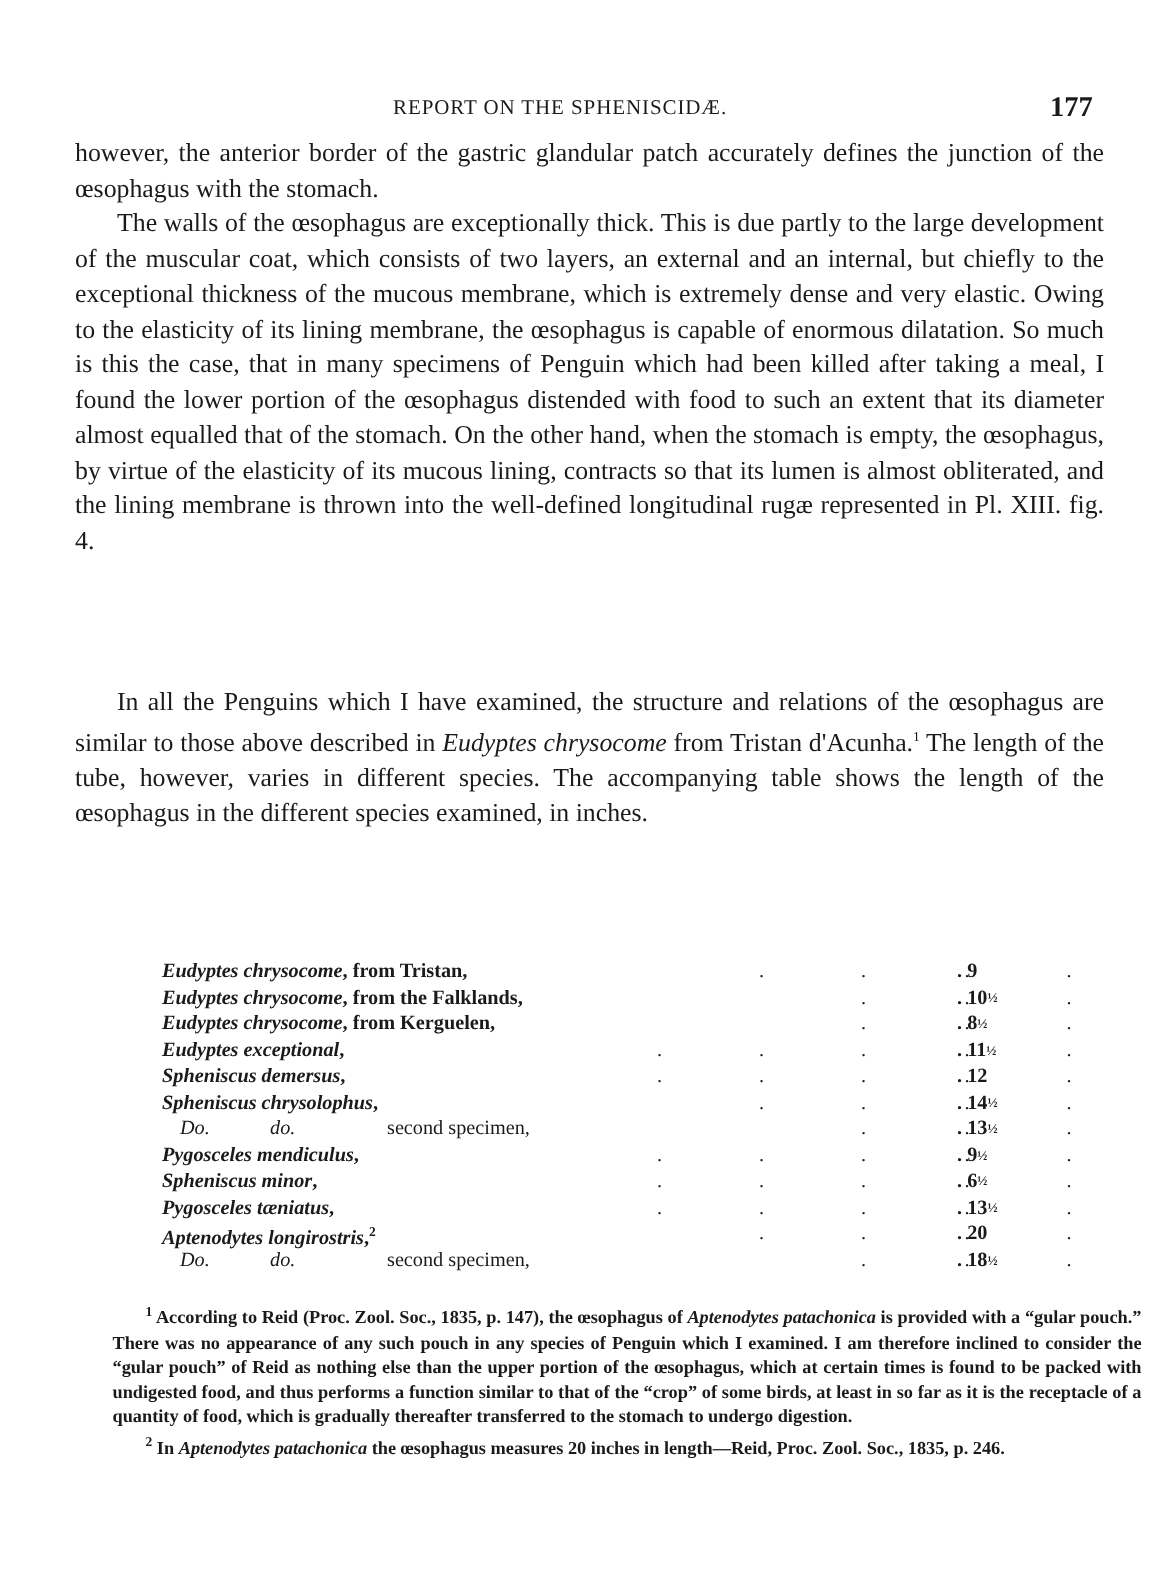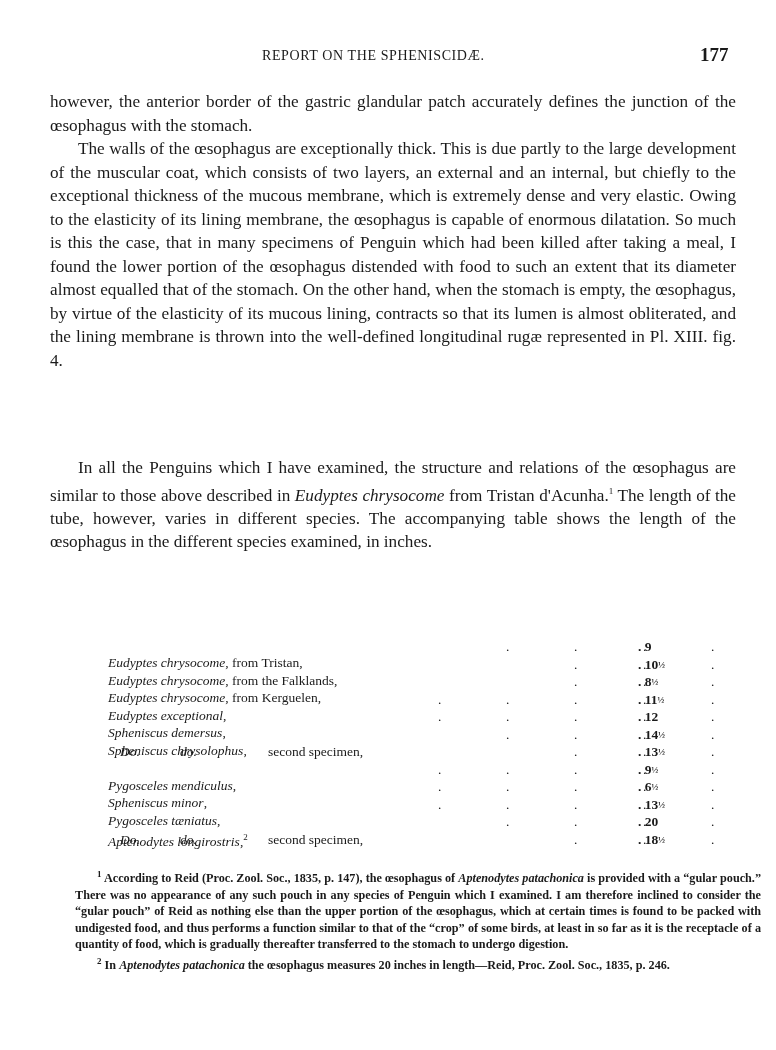--- a/index.html
+++ b/index.html
@@ -1,38 +1,38 @@
 <!DOCTYPE html>
 <html><head>
   <meta charset="utf-8">
   <style>
     html, body { margin: 0; padding: 0; background: #ffffff; }
     body { width: 776px; height: 1050px; position: relative; overflow: hidden; color: #1a1a1a; font-family: "DejaVu Serif", "Liberation Serif", serif; }
     .page { position: absolute; left: 0; top: 0; width: 776px; height: 1050px; }
-    .running-head { position: absolute; top: 44px; left: 0; width: 704px; height: 24px; }
+    .running-head { position: absolute; top: 61px; left: 0; width: 704px; height: 24px; }
     .running-title { position: absolute; left: 262px; top: 4px; font-family: "Liberation Serif", serif; font-size: 14px; letter-spacing: 0.6px; }
     .page-number { position: absolute; left: 700px; top: 0px; font-family: "Liberation Serif", serif; font-weight: bold; font-size: 19px; }
     .body-text { position: absolute; left: 50px; width: 686px; font-family: "Liberation Serif", serif; font-size: 17.2px; line-height: 23.5px; text-align: justify; }
     .p1 { top: 90px; }
     .p2 { top: 137px; }
     .para { margin: 0; }
     .indent { text-indent: 28px; }
     .section-heading { position: absolute; top: 425px; left: 0; width: 776px; text-align: center; font-family: "Liberation Serif", serif; font-style: italic; font-size: 17.5px; }
     .p3 { top: 456px; }
     .table-caption { position: absolute; top: 592px; left: 50px; width: 676px; text-align: center; font-family: "Liberation Serif", serif; font-size: 12px; line-height: 17px; font-weight: bold; letter-spacing: 0.3px; }
     .table { position: absolute; top: 638px; left: 108px; width: 580px; font-family: "Liberation Serif", serif; font-size: 13.5px; }
     .row { position: relative; height: 17.5px; line-height: 17.5px; white-space: nowrap; }
-    .row .name { position: absolute; left: 0; top: 16px; }
+    .row .name { position: absolute; left: 0; top: 0; font-weight: bold; }
     .row .name i { font-style: italic; }
     .row .dots { position: absolute; left: 0; top: 0; width: 520px; }
     .row .dot { position: absolute; top: 0; }
     .row .value { position: absolute; left: 530px; top: 0; font-weight: bold; }
     .row .do-a { position: absolute; left: 12px; font-style: italic; }
     .row .do-b { position: absolute; left: 72px; font-style: italic; }
-    .row .do-c { position: absolute; left: 160px; text-align: right; }
+    .row .do-c { position: absolute; left: 150px; text-align: right; }
     .frac { font-size: 9px; vertical-align: 1px; }
     sup { font-size: 9px; }
     .footnotes { position: absolute; top: 866px; left: 50px; width: 686px; font-family: "Liberation Serif", serif; font-weight: bold; font-size: 12.2px; line-height: 16.5px; text-align: justify; margin-left: 25px; }
     .fn { margin: 0; text-indent: 22px; }
     .fn i { font-style: italic; }
   </style>
 </head>
 <body>
 
 <div class="page">

